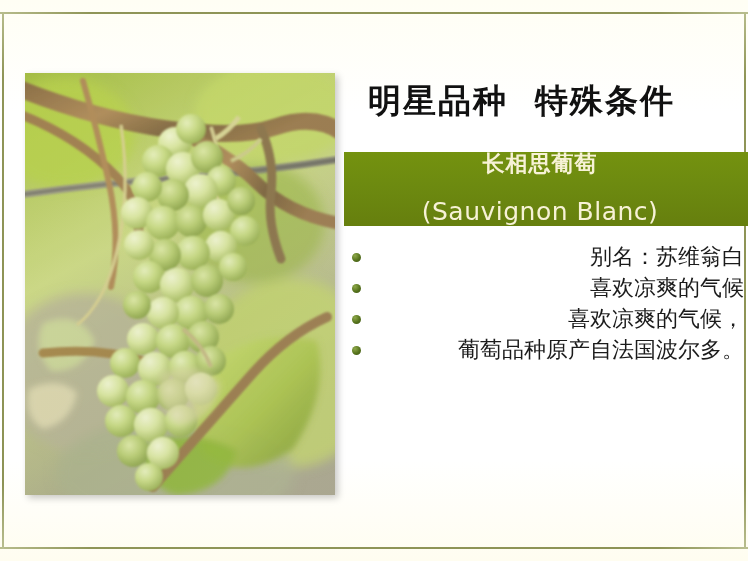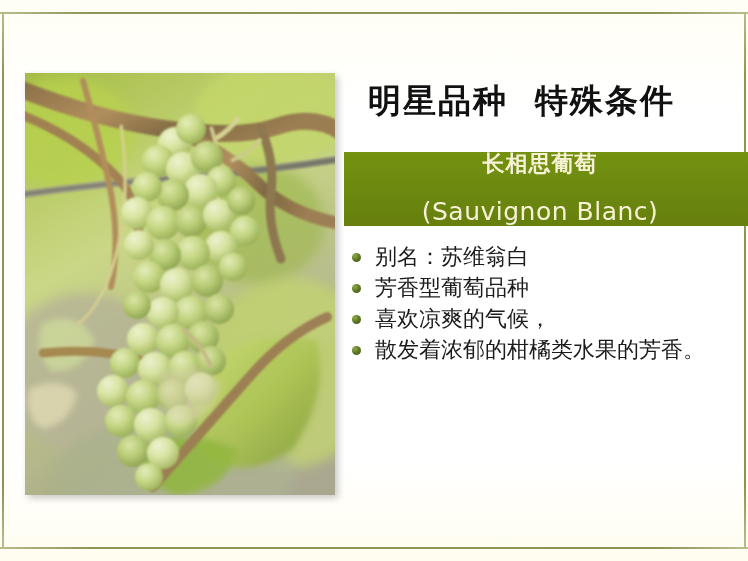--- a/index.html
+++ b/index.html
@@ -119,20 +119,21 @@
     margin-top: 11px;
     margin-right: 14px;
   }
   .bullet-text {
     flex: 1 1 auto;
     font-size: 22px;
     line-height: 30px;
     color: #1b1b1b;
     font-family: "DejaVu Sans", "Liberation Sans", sans-serif;
     letter-spacing: 0px;
+    text-align: right;
   }
 </style>
 </head>
 <body>
 
 <div id="slide">
 
   <div class="frame-line frame-top"></div>
   <div class="frame-line frame-bottom"></div>
   <div class="frame-line frame-left"></div>
@@ -305,25 +306,25 @@
     <div class="b-en">(Sauvignon Blanc)</div>
   </div>
 
   <div id="bullets">
     <div class="bullet-row">
       <span class="bullet-dot"></span>
       <span class="bullet-text">别名：苏维翁白</span>
     </div>
     <div class="bullet-row">
       <span class="bullet-dot"></span>
-      <span class="bullet-text">芳香型葡萄品种</span>
+      <span class="bullet-text">喜欢凉爽的气候</span>
     </div>
     <div class="bullet-row">
       <span class="bullet-dot"></span>
       <span class="bullet-text">喜欢凉爽的气候，</span>
     </div>
     <div class="bullet-row">
       <span class="bullet-dot"></span>
-      <span class="bullet-text">散发着浓郁的柑橘类水果的芳香。</span>
+      <span class="bullet-text">葡萄品种原产自法国波尔多。</span>
     </div>
   </div>
 
 </div>
 
 </body></html>

